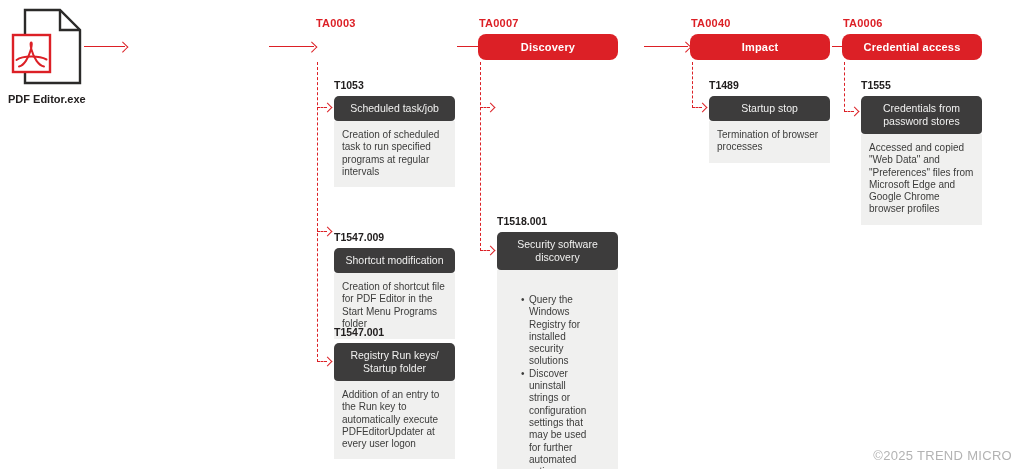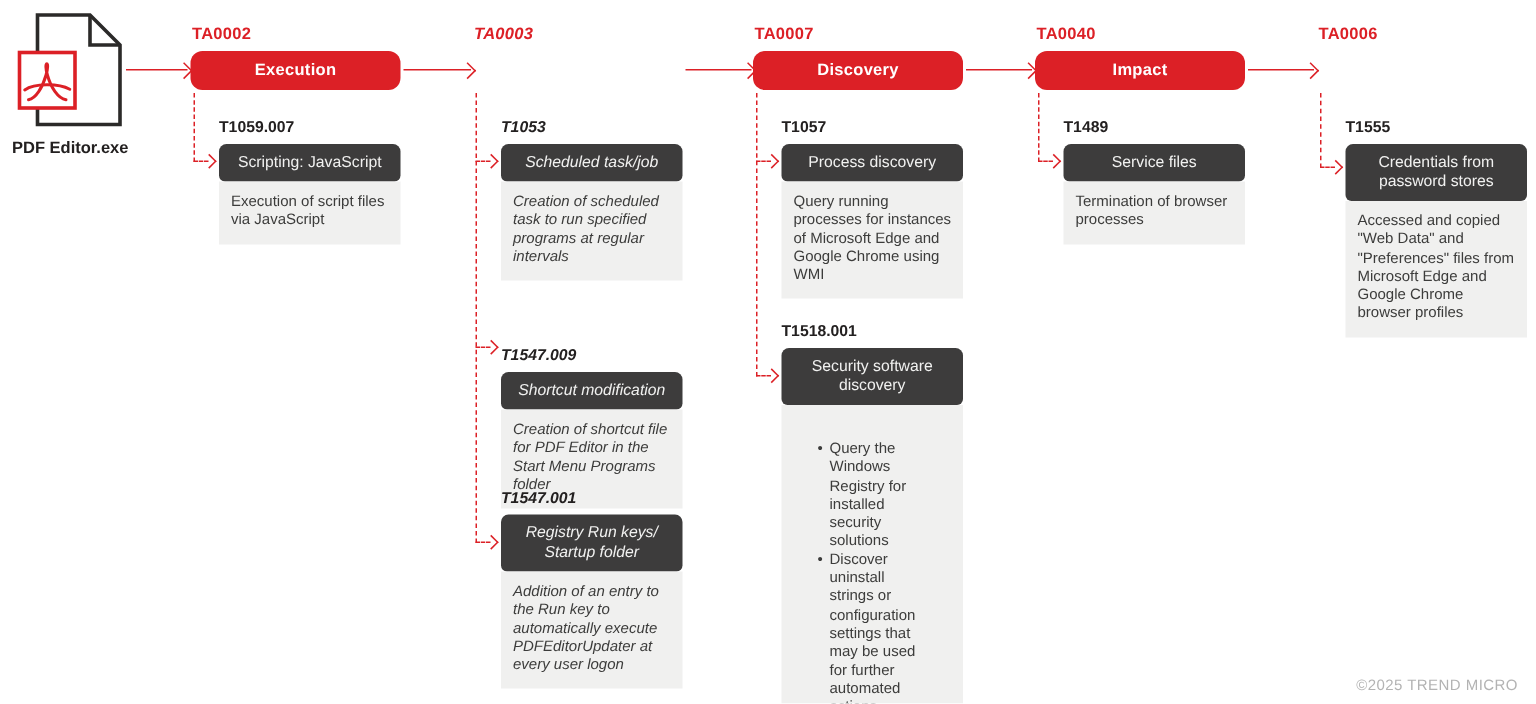--- a/index.html
+++ b/index.html
@@ -56,21 +56,21 @@
   .chev{
     position:absolute;width:6px;height:6px;
     border-top:1.7px solid var(--red);border-right:1.7px solid var(--red);
     transform:rotate(45deg);
   }
   .branch-chev{left:9px;}
   .arrow{position:absolute;height:0;border-top:1.7px solid var(--red);}
   .arrow .chev{right:-1px;top:-4.3px;width:6.5px;height:6.5px;}
   
   .copyright{
-    position:absolute;right:12px;bottom:6px;font-size:10px;
+    position:absolute;right:12px;bottom:6px;font-size:13px;
     color:#b3b3b3;letter-spacing:.3px;white-space:nowrap;
   }
 </style>
 </head>
 <body>
 
 <div class="canvas">
 
   <div class="source">
     <svg width="84" height="78" viewBox="0 0 84 78">
@@ -94,34 +94,22 @@
   <div class="arrow" style="left:457px;top:46px;width:44px;">
       <span class="chev"></span>
     </div>
   <div class="arrow" style="left:644px;top:46px;width:44px;">
       <span class="chev"></span>
     </div>
   <div class="arrow" style="left:832px;top:46px;width:44px;">
       <span class="chev"></span>
     </div>
 
-  <div class="col" style="left:127px;">
-    <div class="ta-id">TA0002</div>
-    <div class="tactic-box">Execution</div>
-    <div class="vline" style="top:62px;height:46px;"></div>
-    <div class="branch" style="top:107px;"></div>
-    <span class="chev branch-chev" style="top:104px;"></span>
-    <div class="tech" style="top:96px;">
-      <div class="tech-id">T1059.007</div>
-      <div class="tech-header">Scripting: JavaScript</div>
-      <div class="tech-body">Execution of script files via JavaScript</div>
-    </div>
-  </div>
 
-  <div class="col" style="left:315px;font-style:italic;">
+  <div class="col" style="left:315px;">
     <div class="ta-id">TA0003</div>
     <div class="vline" style="top:62px;height:300px;"></div>
     <div class="branch" style="top:107px;"></div>
     <span class="chev branch-chev" style="top:104px;"></span>
     <div class="branch" style="top:231px;"></div>
     <span class="chev branch-chev" style="top:228px;"></span>
     <div class="branch" style="top:361px;"></div>
     <span class="chev branch-chev" style="top:358px;"></span>
     <div class="tech" style="top:96px;">
       <div class="tech-id">T1053</div>
@@ -133,60 +121,56 @@
       <div class="tech-header">Shortcut modification</div>
       <div class="tech-body">Creation of shortcut file for PDF Editor in the Start Menu Programs folder</div>
     </div>
     <div class="tech" style="top:343px;">
       <div class="tech-id">T1547.001</div>
       <div class="tech-header">Registry Run keys/ Startup folder</div>
       <div class="tech-body">Addition of an entry to the Run key to automatically execute PDFEditorUpdater at every user logon</div>
     </div>
   </div>
 
-  <div class="col" style="left:502px;">
+  <div class="col" style="left:478px;">
     <div class="ta-id">TA0007</div>
     <div class="tactic-box">Discovery</div>
     <div class="vline" style="top:62px;height:189px;"></div>
     <div class="branch" style="top:107px;"></div>
     <span class="chev branch-chev" style="top:104px;"></span>
     <div class="branch" style="top:250px;"></div>
     <span class="chev branch-chev" style="top:247px;"></span>
-    <div class="tech" style="top:96px;">
-      <div class="tech-id">T1057</div>
-      <div class="tech-header">Process discovery</div>
-      <div class="tech-body">Query running processes for instances of Microsoft Edge and Google Chrome using WMI</div>
-    </div>
     <div class="tech" style="top:232px;border-radius:31px;">
       <div class="tech-id">T1518.001</div>
       <div class="tech-header">Security software discovery</div>
       <div class="tech-body">
         <ul>
           <li>Query the Windows Registry for installed security solutions</li>
           <li>Discover uninstall strings or configuration settings that may be used for further automated actions</li>
         </ul>
       </div>
     </div>
   </div>
 
   <div class="col" style="left:690px;">
     <div class="ta-id">TA0040</div>
     <div class="tactic-box">Impact</div>
     <div class="vline" style="top:62px;height:46px;"></div>
     <div class="branch" style="top:107px;"></div>
     <span class="chev branch-chev" style="top:104px;"></span>
     <div class="tech" style="top:96px;">
       <div class="tech-id">T1489</div>
-      <div class="tech-header">Service files</div>
+      <div class="tech-header">Startup stop</div>
       <div class="tech-body">Termination of browser processes</div>
     </div>
   </div>
 
-  <div class="col" style="left:878px;text-decoration:underline;">
+  <div class="col" style="left:842px;text-decoration:underline;">
     <div class="ta-id">TA0006</div>
+    <div class="tactic-box">Credential access</div>
     <div class="vline" style="top:62px;height:50px;"></div>
     <div class="branch" style="top:111px;"></div>
     <span class="chev branch-chev" style="top:108px;"></span>
     <div class="tech" style="top:96px;">
       <div class="tech-id">T1555</div>
       <div class="tech-header">Credentials from password stores</div>
       <div class="tech-body">Accessed and copied "Web Data" and "Preferences" files from Microsoft Edge and Google Chrome browser profiles</div>
     </div>
   </div>
 

